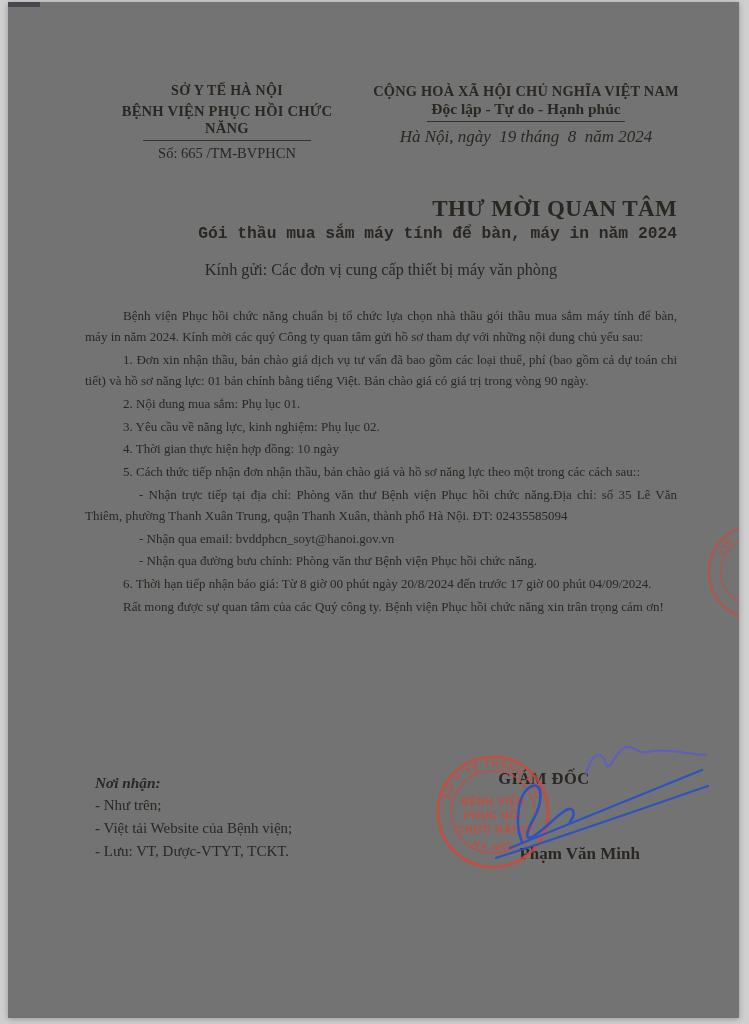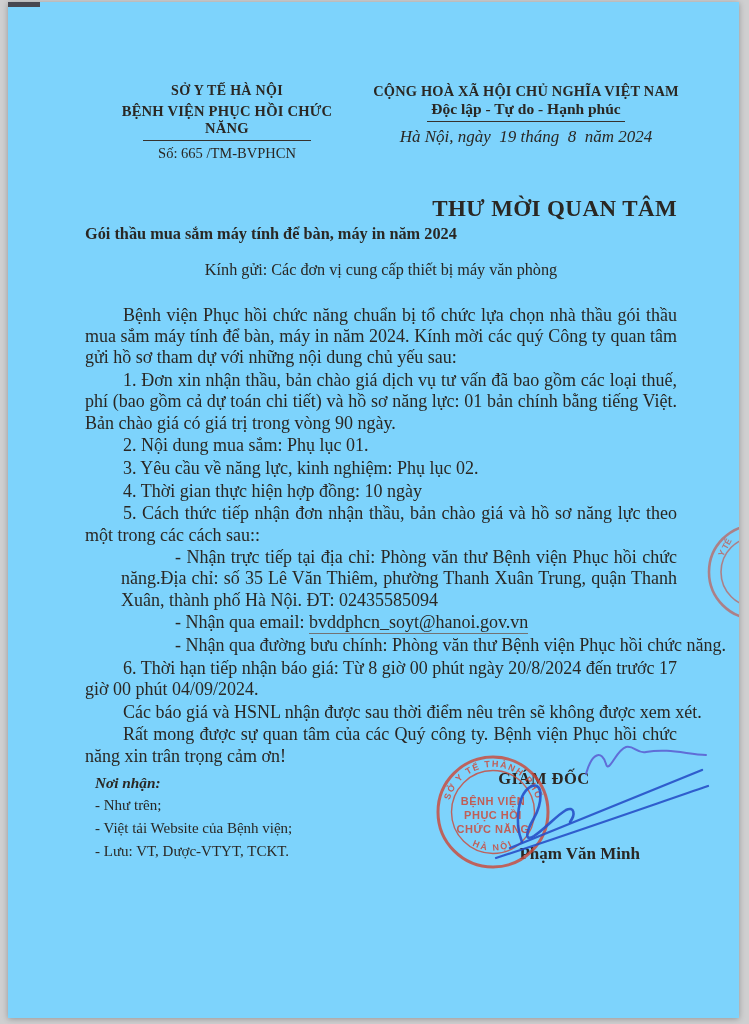--- a/index.html
+++ b/index.html
@@ -4,49 +4,49 @@
 <style>
   html,body{margin:0;padding:0;}
   body{
     width:749px;height:1024px;position:relative;overflow:hidden;
     background:#cfcfd0;
     font-family:"Liberation Serif","DejaVu Serif",serif;
     color:#2a2723;
   }
   .page{
     position:absolute;left:8px;top:2px;width:731px;height:1016px;
-    background:#7dd3fc;box-shadow:0 1px 6px rgba(0,0,0,.28);
+    background:#737373;box-shadow:0 1px 6px rgba(0,0,0,.28);
     overflow:hidden;
   }
   .corner-frag{position:absolute;left:-8px;top:-2px;width:40px;height:7px;background:#474750;}
 
   
   .lh-left{position:absolute;left:94px;top:81px;width:250px;text-align:center;}
   .lh-left .l1{font-size:14px;font-weight:bold;letter-spacing:.3px;}
   .lh-left .l2{font-size:14.6px;font-weight:bold;margin-top:4px;letter-spacing:.2px;}
   .lh-left .bar{width:168px;height:1.4px;background:#35322e;margin:3px auto 4px;}
   .lh-left .l3{font-size:14.5px;}
   .lh-right{position:absolute;left:363px;top:81px;width:310px;text-align:center;}
   .lh-right .l1{font-size:14.4px;font-weight:bold;letter-spacing:.2px;}
   .lh-right .l2{font-size:15.5px;font-weight:bold;}
   .lh-right .bar{width:198px;height:1.4px;background:#35322e;margin:3px auto 0;}
   .lh-right .date{font-size:17px;font-style:italic;margin-top:5px;white-space:pre;}
 
   .doc-title{position:absolute;left:77px;top:194px;width:592px;text-align:right;
     font-size:23px;font-weight:bold;letter-spacing:.4px;}
-  .doc-subtitle{position:absolute;left:77px;top:222px;width:592px;text-align:left;
-    font-size:16.3px;font-weight:bold;}
+  .doc-subtitle{position:absolute;left:77px;top:222px;width:592px;text-align:right;
+    font-size:16.3px;font-weight:bold;font-family:Liberation Mono, monospace;}
   .salutation{position:absolute;left:77px;top:259px;width:592px;text-align:center;font-size:16.2px;}
 
   
   .body-text{position:absolute;left:77px;top:303px;width:592px;
-    font-size:18px;line-height:21.2px;text-align:justify;}
+    font-size:13px;line-height:21.2px;text-align:justify;}
   .body-text p{margin:1.5px 0 0;text-indent:38px;}
   .body-text p:first-child{margin-top:0;}
-  .body-text p.sub{text-indent:54px;margin-left:36px;}
+  .body-text p.sub{text-indent:54px;}
   .body-text p.one{white-space:nowrap;}
   .u{border-bottom:1px solid #737373;padding-bottom:1px;}
 
   
   .recipients{position:absolute;left:87px;top:769px;font-size:15px;line-height:23px;}
   .recipients .rt{font-weight:bold;font-style:italic;font-size:15.3px;}
   .sig-title{position:absolute;left:436px;top:767px;width:200px;text-align:center;
     font-size:16.5px;font-weight:bold;letter-spacing:.5px;}
   .sig-name{position:absolute;left:432px;top:842px;width:200px;text-align:right;
     font-size:17px;font-weight:bold;}
@@ -82,21 +82,20 @@
     <p>Bệnh viện Phục hồi chức năng chuẩn bị tổ chức lựa chọn nhà thầu gói thầu mua sắm máy tính để bàn, máy in năm 2024. Kính mời các quý Công ty quan tâm gửi hồ sơ tham dự với những nội dung chủ yếu sau:</p>
     <p>1. Đơn xin nhận thầu, bản chào giá dịch vụ tư vấn đã bao gồm các loại thuế, phí (bao gồm cả dự toán chi tiết) và hồ sơ năng lực: 01 bản chính bằng tiếng Việt. Bản chào giá có giá trị trong vòng 90 ngày.</p>
     <p class="one">2. Nội dung mua sắm: Phụ lục 01.</p>
     <p class="one">3. Yêu cầu về năng lực, kinh nghiệm: Phụ lục 02.</p>
     <p class="one">4. Thời gian thực hiện hợp đồng: 10 ngày</p>
     <p>5. Cách thức tiếp nhận đơn nhận thầu, bản chào giá và hồ sơ năng lực theo một trong các cách sau::</p>
     <p class="sub">- Nhận trực tiếp tại địa chỉ: Phòng văn thư Bệnh viện Phục hồi chức năng.Địa chỉ: số 35 Lê Văn Thiêm, phường Thanh Xuân Trung, quận Thanh Xuân, thành phố Hà Nội. ĐT: 02435585094</p>
     <p class="sub one"><span>- Nhận qua email: </span><span class="u">bvddphcn_soyt@hanoi.gov.vn</span></p>
     <p class="sub one">- Nhận qua đường bưu chính: Phòng văn thư Bệnh viện Phục hồi chức năng.</p>
     <p>6. Thời hạn tiếp nhận báo giá: Từ 8 giờ 00 phút ngày 20/8/2024 đến trước 17 giờ 00 phút 04/09/2024.</p>
-    <p class="one">Các báo giá và HSNL nhận được sau thời điểm nêu trên sẽ không được xem xét.</p>
     <p>Rất mong được sự quan tâm của các Quý công ty. Bệnh viện Phục hồi chức năng xin trân trọng cảm ơn!</p>
   </div>
 
   <div class="recipients">
     <div class="rt">Nơi nhận:</div>
     <div>- Như trên;</div>
     <div>- Việt tải Website của Bệnh viện;</div>
     <div>- Lưu: VT, Dược-VTYT, TCKT.</div>
   </div>
 

